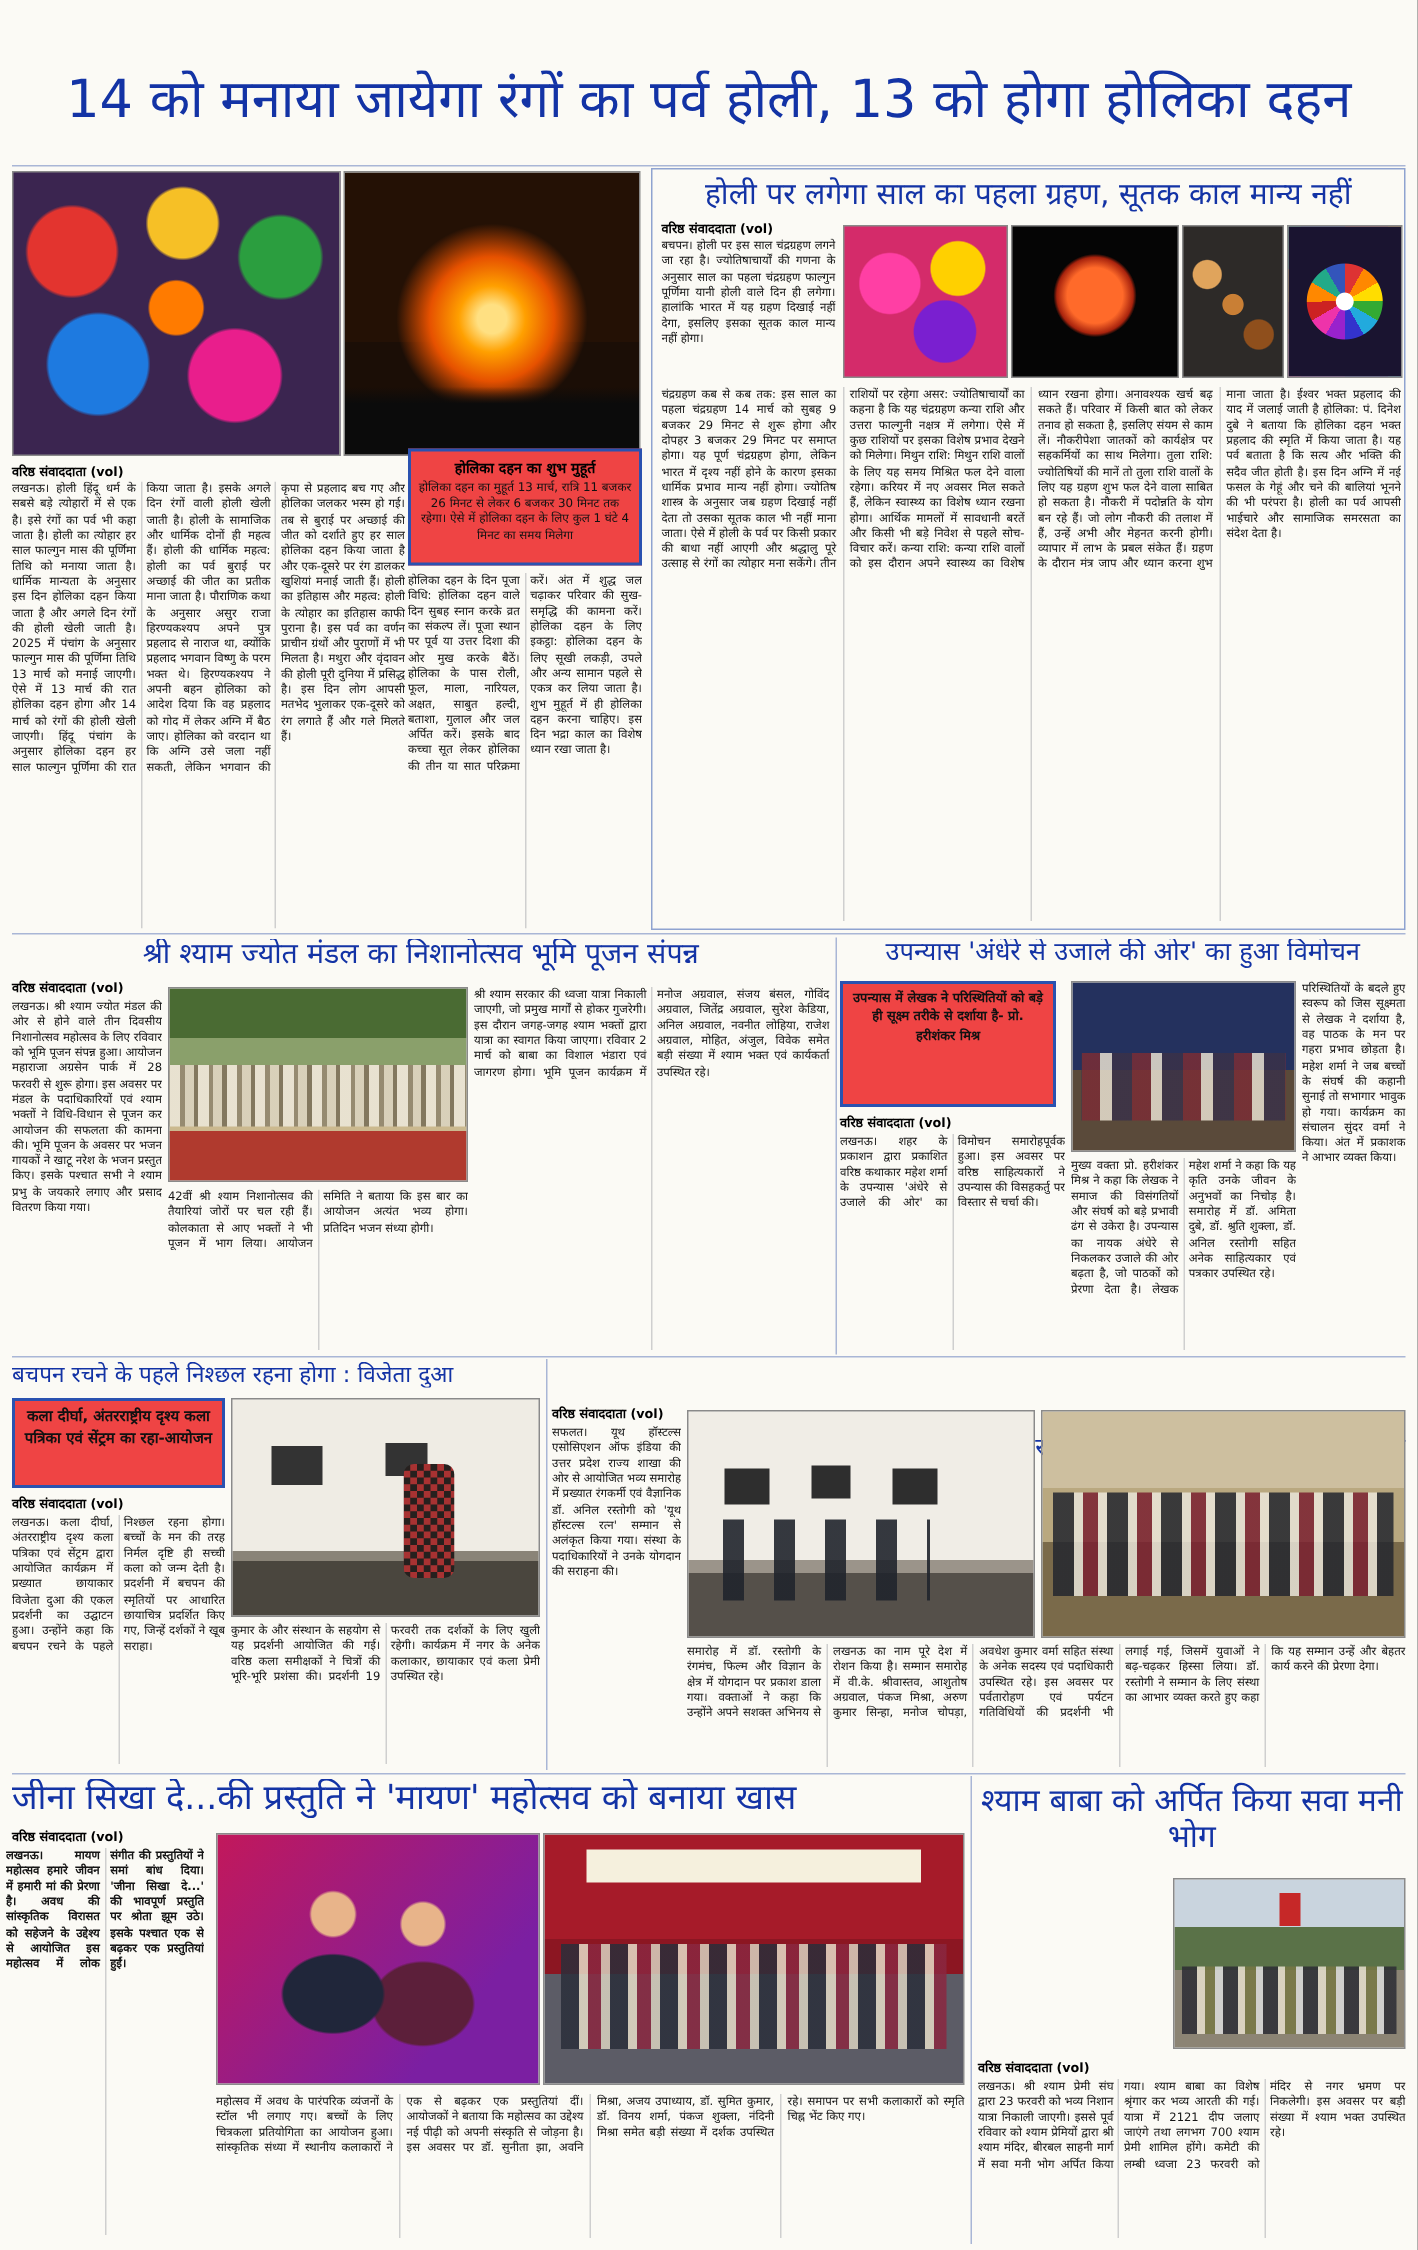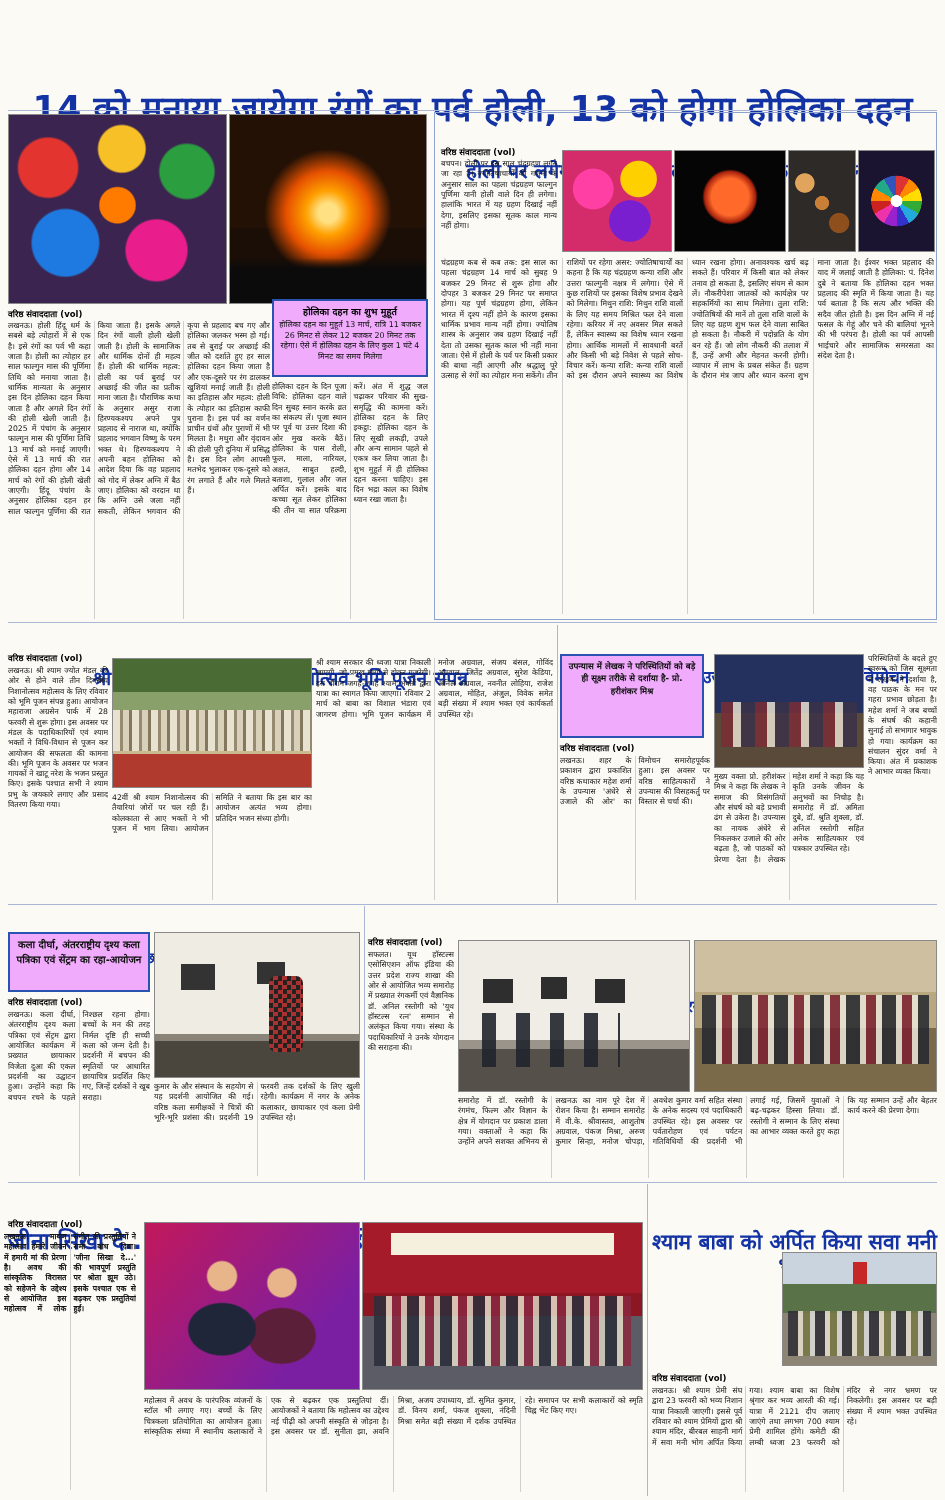--- a/index.html
+++ b/index.html
@@ -13,31 +13,31 @@
   
   .header-bar { left:0; top:0; width:945px; height:40px; background:#123a8c; color:#fff; }
   .dateline { left:10px; top:5px; font-size:10.5px; color:#fff; }
   .email { left:10px; top:22px; font-size:8.5px; color:#cfdcf5; }
   .section-label { left:0; top:9px; width:945px; text-align:center; font-size:15px; font-weight:bold; color:#fff; }
   .mast-right { right:10px; top:3px; display:flex; align-items:center; gap:10px; }
   .paper-name { font-size:24px; font-weight:bold; color:#fff; letter-spacing:.5px; }
   .mast-sep { width:2px; height:28px; background:#ffffff; }
   .page-number { font-size:22px; font-weight:bold; color:#fff; }
   
-  .headline { color:#1333a5; font-weight:bold; line-height:1.15;margin-top:42px; }
+  .headline { color:#1333a5; font-weight:normal; line-height:1.15; }
   .hl-main { left:8px; top:47px; width:929px; font-size:35px; text-align:center; white-space:nowrap; overflow:hidden; }
   .byline { font-size:8.5px; font-weight:bold; color:#000; }
   
   .bt { font-size:7.7px; line-height:1.34; text-align:justify; overflow:hidden; color:#151515; }
   .c2 { column-count:2; column-gap:7px; column-rule:1px solid #cfcfcf; }
   .c3 { column-count:3; column-gap:7px; column-rule:1px solid #cfcfcf; }
   .c4 { column-count:4; column-gap:9px; column-rule:1px solid #cfcfcf; }
   .c5 { column-count:5; column-gap:8px; column-rule:1px solid #cfcfcf; }
   
-  .bluebox { border:2px solid #2a52b0; background:#f0abfc; padding:4px 5px; }
+  .bluebox { border:2px solid #2a52b0; background:#ef4444; padding:4px 5px; }
   .box-title { font-size:9.5px; font-weight:bold; text-align:center; color:#000; margin-bottom:2px; }
   .box-body { font-size:7.9px; line-height:1.35; text-align:center; color:#111; }
   .story-frame { border:1px solid #8fa3d0; }
   
   .hline { height:1px; background:#a9b6d6; }
   .vline { width:1px; background:#a9b6d6; }
   
   .photo { border:1px solid #8a8a8a; overflow:hidden; }
   .ph-holi { background:
     radial-gradient(circle at 18% 28%, #e3342f 0 13%, rgba(0,0,0,0) 14%),
@@ -114,21 +114,21 @@
 
   <div class="abs headline hl-main">14 को मनाया जायेगा रंगों का पर्व होली, 13 को होगा होलिका दहन</div>
   <div class="abs hline" style="left:8px;top:110px;width:929px;"></div>
 
   <div class="abs photo ph-holi" style="left:8px;top:114px;width:219px;height:190px;"></div>
   <div class="abs photo ph-fire" style="left:229px;top:114px;width:198px;height:190px;"></div>
   <div class="abs byline" style="left:8px;top:308px;width:160px;">वरिष्ठ संवाददाता (vol)</div>
   <div class="abs bt c3" style="left:8px;top:321px;width:262px;height:298px;">लखनऊ। होली हिंदू धर्म के सबसे बड़े त्योहारों में से एक है। इसे रंगों का पर्व भी कहा जाता है। होली का त्योहार हर साल फाल्गुन मास की पूर्णिमा तिथि को मनाया जाता है। धार्मिक मान्यता के अनुसार इस दिन होलिका दहन किया जाता है और अगले दिन रंगों की होली खेली जाती है। 2025 में पंचांग के अनुसार फाल्गुन मास की पूर्णिमा तिथि 13 मार्च को मनाई जाएगी। ऐसे में 13 मार्च की रात होलिका दहन होगा और 14 मार्च को रंगों की होली खेली जाएगी। हिंदू पंचांग के अनुसार होलिका दहन हर साल फाल्गुन पूर्णिमा की रात किया जाता है। इसके अगले दिन रंगों वाली होली खेली जाती है। होली के सामाजिक और धार्मिक दोनों ही महत्व हैं। होली की धार्मिक महत्व: होली का पर्व बुराई पर अच्छाई की जीत का प्रतीक माना जाता है। पौराणिक कथा के अनुसार असुर राजा हिरण्यकश्यप अपने पुत्र प्रहलाद से नाराज था, क्योंकि प्रहलाद भगवान विष्णु के परम भक्त थे। हिरण्यकश्यप ने अपनी बहन होलिका को आदेश दिया कि वह प्रहलाद को गोद में लेकर अग्नि में बैठ जाए। होलिका को वरदान था कि अग्नि उसे जला नहीं सकती, लेकिन भगवान की कृपा से प्रहलाद बच गए और होलिका जलकर भस्म हो गई। तब से बुराई पर अच्छाई की जीत को दर्शाते हुए हर साल होलिका दहन किया जाता है और एक-दूसरे पर रंग डालकर खुशियां मनाई जाती हैं। होली का इतिहास और महत्व: होली के त्योहार का इतिहास काफी पुराना है। इस पर्व का वर्णन प्राचीन ग्रंथों और पुराणों में भी मिलता है। मथुरा और वृंदावन की होली पूरी दुनिया में प्रसिद्ध है। इस दिन लोग आपसी मतभेद भुलाकर एक-दूसरे को रंग लगाते हैं और गले मिलते हैं।</div>
   <div class="abs bluebox" style="left:272px;top:299px;width:156px;height:78px;">
     <div class="box-title">होलिका दहन का शुभ मुहूर्त</div>
-    <div class="box-body">होलिका दहन का मुहूर्त 13 मार्च, रात्रि 11 बजकर 26 मिनट से लेकर 12 बजकर 20 मिनट तक रहेगा। ऐसे में होलिका दहन के लिए कुल 1 घंटे 4 मिनट का समय मिलेगा</div>
+    <div class="box-body">होलिका दहन का मुहूर्त 13 मार्च, रात्रि 11 बजकर 26 मिनट से लेकर 6 बजकर 30 मिनट तक रहेगा। ऐसे में होलिका दहन के लिए कुल 1 घंटे 4 मिनट का समय मिलेगा</div>
   </div>
   <div class="abs bt c2" style="left:272px;top:382px;width:156px;height:237px;">होलिका दहन के दिन पूजा विधि: होलिका दहन वाले दिन सुबह स्नान करके व्रत का संकल्प लें। पूजा स्थान पर पूर्व या उत्तर दिशा की ओर मुख करके बैठें। होलिका के पास रोली, फूल, माला, नारियल, अक्षत, साबुत हल्दी, बताशा, गुलाल और जल अर्पित करें। इसके बाद कच्चा सूत लेकर होलिका की तीन या सात परिक्रमा करें। अंत में शुद्ध जल चढ़ाकर परिवार की सुख-समृद्धि की कामना करें। होलिका दहन के लिए इकट्ठा: होलिका दहन के लिए सूखी लकड़ी, उपले और अन्य सामान पहले से एकत्र कर लिया जाता है। शुभ मुहूर्त में ही होलिका दहन करना चाहिए। इस दिन भद्रा काल का विशेष ध्यान रखा जाता है।</div>
 
   <div class="abs story-frame" style="left:434px;top:112px;width:503px;height:508px;"></div>
   <div class="abs headline" style="left:438px;top:118px;width:495px;font-size:20px;text-align:center;white-space:nowrap;overflow:hidden;">होली पर लगेगा साल का पहला ग्रहण, सूतक काल मान्य नहीं</div>
   <div class="abs byline" style="left:441px;top:146px;width:120px;">वरिष्ठ संवाददाता (vol)</div>
   <div class="abs bt" style="left:441px;top:159px;width:116px;height:94px;">बचपन। होली पर इस साल चंद्रग्रहण लगने जा रहा है। ज्योतिषाचार्यों की गणना के अनुसार साल का पहला चंद्रग्रहण फाल्गुन पूर्णिमा यानी होली वाले दिन ही लगेगा। हालांकि भारत में यह ग्रहण दिखाई नहीं देगा, इसलिए इसका सूतक काल मान्य नहीं होगा।</div>
   <div class="abs photo ph-paint" style="left:562px;top:150px;width:110px;height:102px;"></div>
   <div class="abs photo ph-bloodmoon" style="left:674px;top:150px;width:112px;height:102px;"></div>
   <div class="abs photo ph-moonphases" style="left:788px;top:150px;width:68px;height:102px;"></div>

